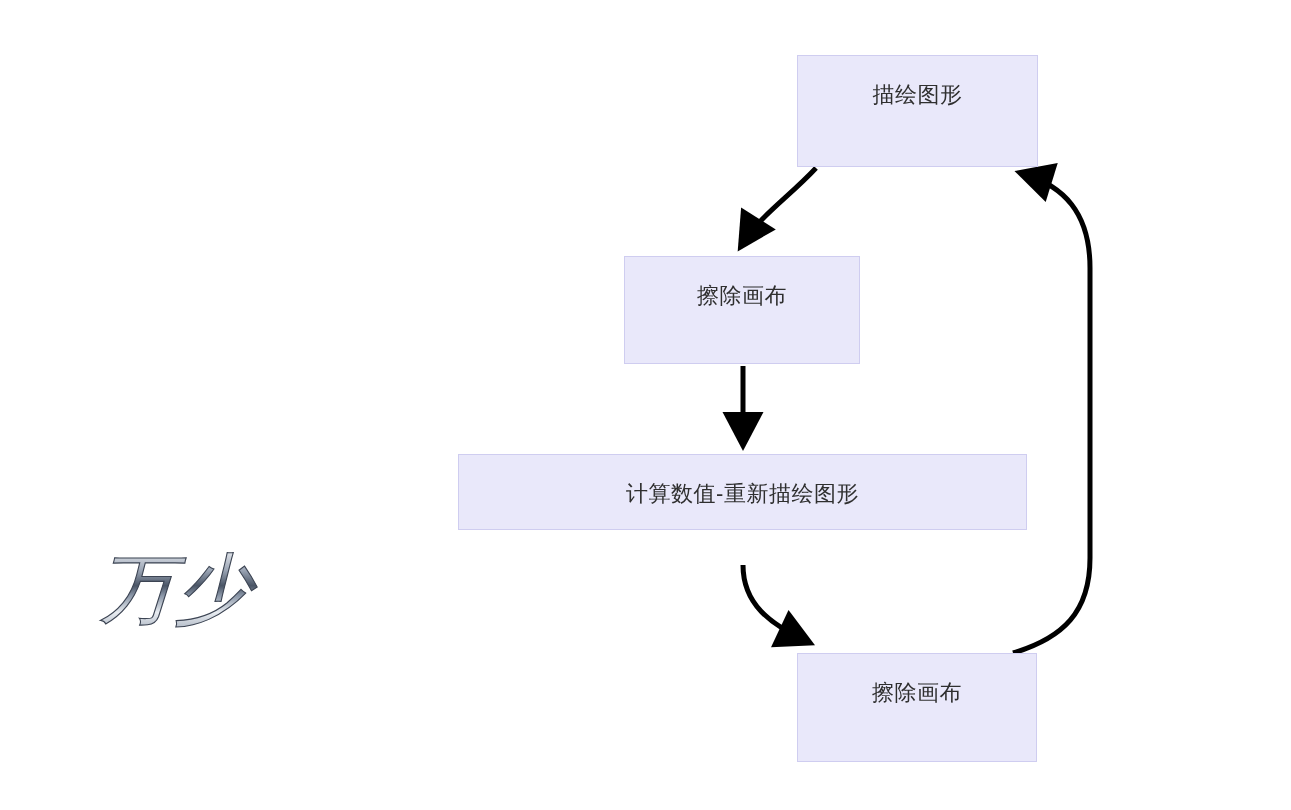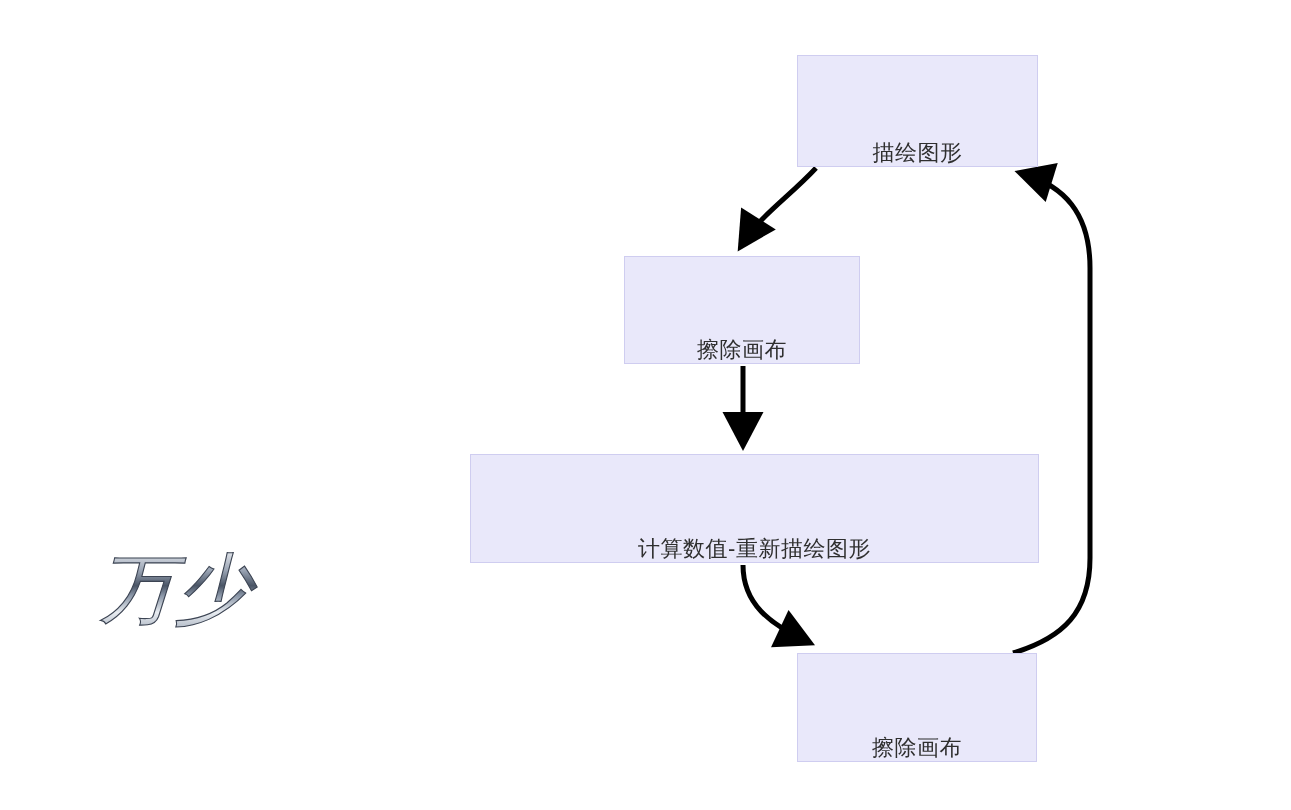--- a/index.html
+++ b/index.html
@@ -24,21 +24,21 @@
     width: 1291px;
     height: 810px;
     pointer-events: none;
   }
   .node {
     position: absolute;
     box-sizing: border-box;
     background: #e9e8fa;
     border: 1px solid #cfcdf0;
     display: flex;
-    align-items: flex-end;
+    align-items: flex-start;
     justify-content: center;
     color: #2f2f2f;
     font-size: 22px;
     line-height: 1.2;
     letter-spacing: 0.5px;
     padding-top: 26px;
     white-space: nowrap;
   }
   .node-label {
     display: block;
@@ -83,21 +83,21 @@
   </svg>
 
   <div class="node" style="left:797px; top:55px; width:241px; height:112px;">
     <span class="node-label">描绘图形</span>
   </div>
 
   <div class="node" style="left:624px; top:256px; width:236px; height:108px;">
     <span class="node-label">擦除画布</span>
   </div>
 
-  <div class="node" style="left:458px; top:454px; width:569px; height:109px;margin-left:12px;">
+  <div class="node" style="left:458px; top:454px; width:569px; height:76px;">
     <span class="node-label">计算数值-重新描绘图形</span>
   </div>
 
   <div class="node" style="left:797px; top:653px; width:240px; height:109px;">
     <span class="node-label">擦除画布</span>
   </div>
 
   <svg id="watermark" viewBox="0 0 175 95" xmlns="http://www.w3.org/2000/svg">
     <defs>
       <linearGradient id="chrome" x1="0" y1="0" x2="0" y2="1">

